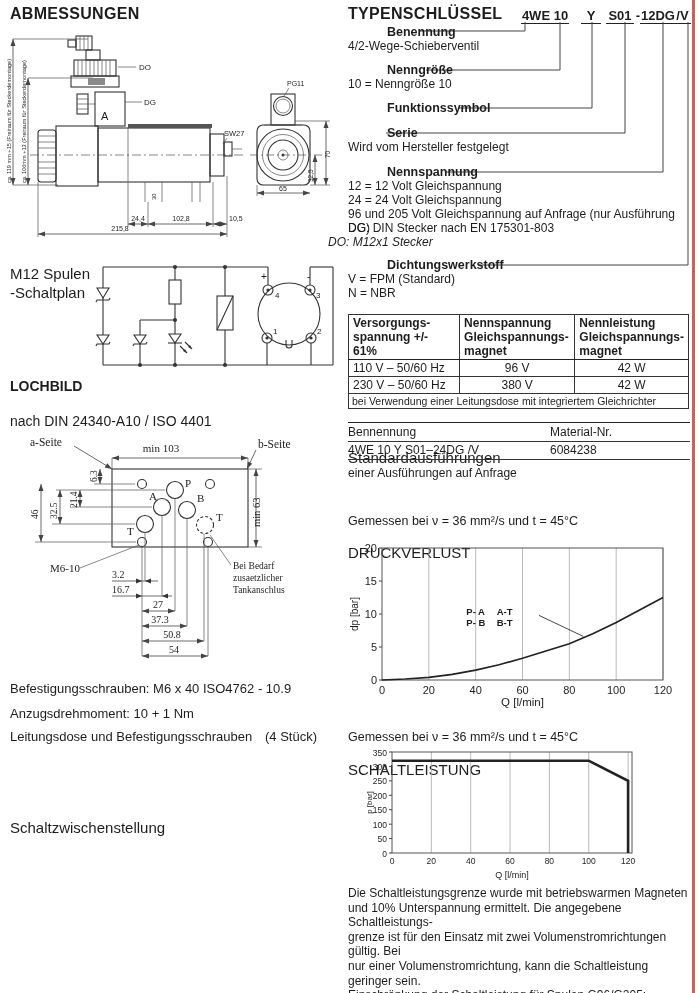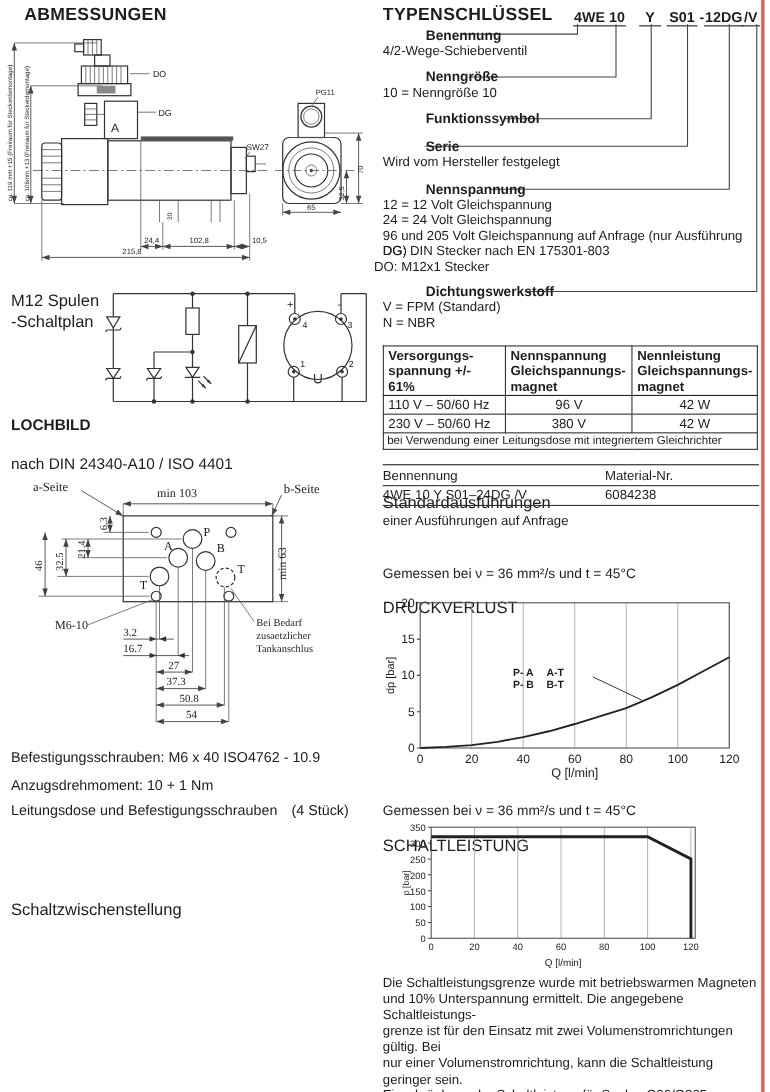--- a/index.html
+++ b/index.html
@@ -51,21 +51,21 @@
   .chart2 .tick{font-size:8.5px;}
   .chart2 .xlabel{font-size:9px;}
   .chart2 .ylabel{font-size:8px;}
 </style>
 </head>
 <body>
 
 <div class="page">
   <div class="redline"></div>
 
-  <div class="abs h1" style="left:22px;top:5px;text-align:center;">ABMESSUNGEN</div>
+  <div class="abs h1" style="left:10px;top:5px;text-align:center;">ABMESSUNGEN</div>
 
   <svg class="abs" style="left:0;top:30px;" width="345" height="235" viewBox="0 0 345 235">
     <defs>
       <marker id="a1" viewBox="0 0 8 6" markerWidth="8" markerHeight="6" refX="7.5" refY="3" orient="auto-start-reverse" markerUnits="userSpaceOnUse">
         <path d="M0.5,0.5L7.5,3L0.5,5.5Z" fill="#444"></path>
       </marker>
     </defs>
 
     <line class="diml" x1="13" y1="9" x2="13" y2="155" marker-start="url(#a1)" marker-end="url(#a1)"></line>
     <line class="diml" x1="28" y1="48" x2="28" y2="155" marker-start="url(#a1)" marker-end="url(#a1)"></line>
@@ -356,21 +356,21 @@
   <div class="abs bold-lbl" style="left:348px;top:101px;">Funktionssymbol</div>
 
   <div class="abs bold-lbl" style="left:348px;top:126px;">Serie</div>
   <div class="abs body-txt" style="left:348px;top:140px;">Wird vom Hersteller festgelegt</div>
 
   <div class="abs bold-lbl" style="left:348px;top:165px;">Nennspannung</div>
   <div class="abs body-txt" style="left:348px;top:179px;">12 = 12 Volt Gleichspannung</div>
   <div class="abs body-txt" style="left:348px;top:193px;">24 = 24 Volt Gleichspannung</div>
   <div class="abs body-txt" style="left:348px;top:207px;">96 und 205 Volt Gleichspannung auf Anfrage (nur Ausführung DG)</div>
   <div class="abs body-txt" style="left:348px;top:221px;">DG: DIN Stecker nach EN 175301-803</div>
-  <div class="abs body-txt" style="left:340px;top:235px;">DO: M12x1 Stecker</div>
+  <div class="abs body-txt" style="left:328px;top:235px;font-style:italic;">DO: M12x1 Stecker</div>
 
   <div class="abs bold-lbl" style="left:348px;top:258px;">Dichtungswerkstoff</div>
   <div class="abs body-txt" style="left:348px;top:272px;">V = FPM (Standard)</div>
   <div class="abs body-txt" style="left:348px;top:286px;">N = NBR</div>
 
   <table class="vtab abs" style="left:348px;top:314px;">
     <tbody>
         <tr>
       <th class="preline" style="width:132px;">Versorgungs-
 spannung   +/- 61%</th>

